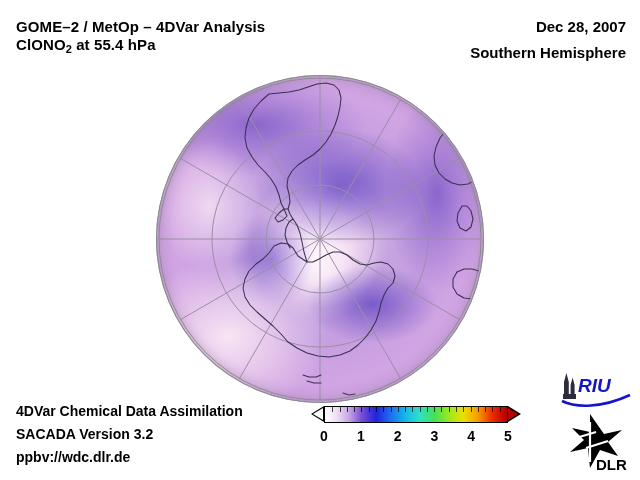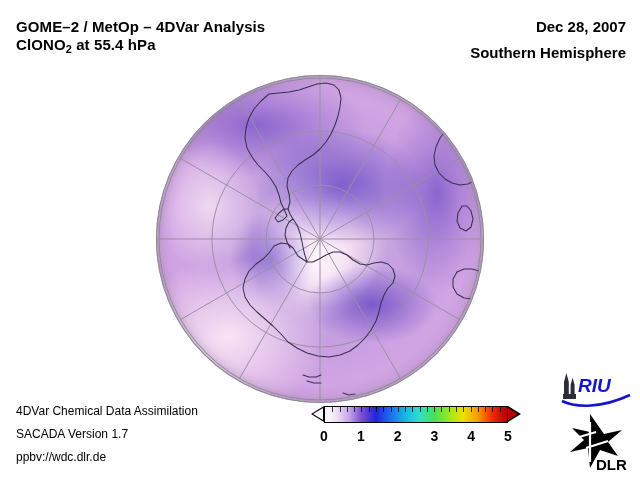--- a/index.html
+++ b/index.html
@@ -22,21 +22,21 @@
   .globe{position:absolute;inset:0;border-radius:50%;overflow:hidden;
          background:#e7c9e4;box-shadow:0 0 0 1px #8d8d93;}
   .lay{position:absolute;inset:0;border-radius:50%;}
   .rim{position:absolute;inset:0;border-radius:50%;
        box-shadow:inset 0 0 10px 3px rgba(120,110,125,.35);}
   .limb{position:absolute;left:-1px;top:-1px;width:326px;height:326px;border-radius:50%;
         border:1.5px solid #8a8a90;box-sizing:content-box;}
   .geo{position:absolute;inset:0;}
 
   
-  .foot{position:absolute;left:16px;top:400px;font-size:12px;font-weight:normal;
+  .foot{position:absolute;left:16px;top:400px;font-size:14px;font-weight:bold;
         line-height:23px;}
   .foot div{white-space:nowrap;}
 
   
   .cb-block{position:absolute;left:306px;top:399px;width:240px;}
   .cb-title{font-size:13px;font-weight:bold;text-align:center;width:230px;
             margin-left:3px;white-space:nowrap;}
   .cb-row{position:relative;height:22px;margin-top:5px;}
   .cb-bar{position:absolute;left:18px;top:2px;width:184px;height:17px;
           border:1.5px solid #000;box-sizing:border-box;}
@@ -203,21 +203,21 @@
         </g>
       </svg>
 
       <div class="rim"></div>
     </div>
     <div class="limb"></div>
   </div>
 
   <div class="foot">
     <div>4DVar Chemical Data Assimilation</div>
-    <div>SACADA Version 1.7</div>
+    <div>SACADA Version 3.2</div>
     <div>ppbv://wdc.dlr.de</div>
   </div>
 
   <div class="cb-block">
 
     <div class="cb-row">
       <div class="cap cap-l"></div>
       <div class="cap-l-in"></div>
 
       <div class="cb-bar">

